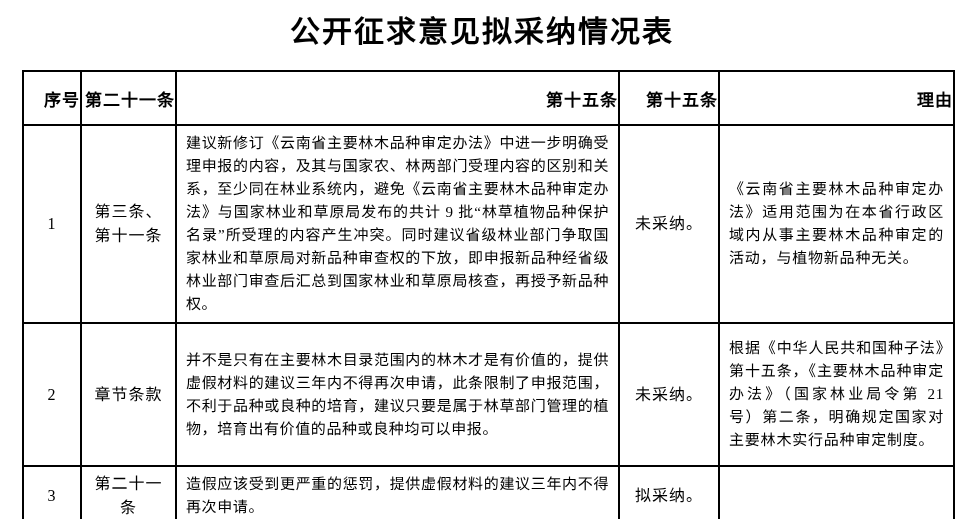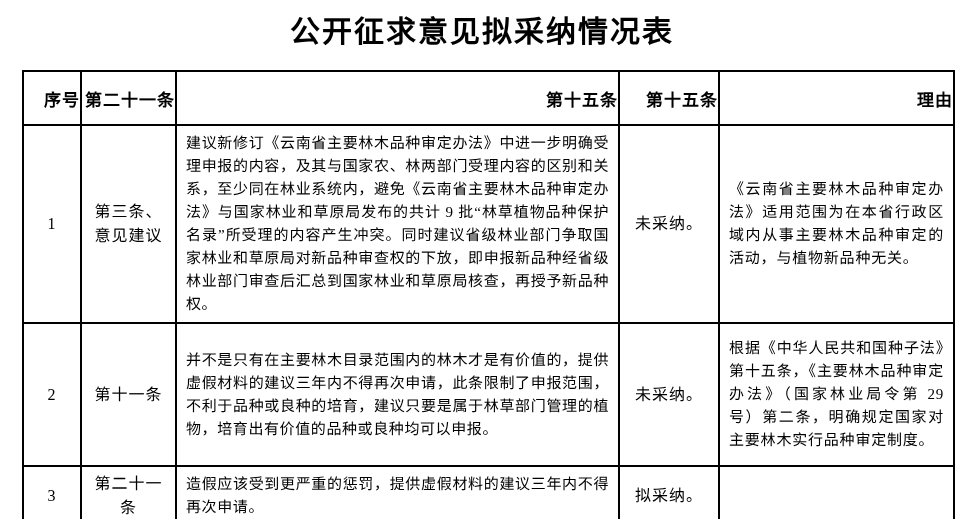--- a/index.html
+++ b/index.html
@@ -107,31 +107,31 @@
         <th>序号</th>
         <th>第二十一条</th>
         <th>第十五条</th>
         <th>第十五条</th>
         <th>理由</th>
       </tr>
     </thead>
     <tbody>
       <tr class="row-1">
         <td class="center-cell">1</td>
-        <td class="center-cell">第三条、意见建议</td>
+        <td class="center-cell">第三条、第十一条</td>
         <td class="text-cell">建议新修订《云南省主要林木品种审定办法》中进一步明确受理申报的内容，及其与国家农、林两部门受理内容的区别和关系，至少同在林业系统内，避免《云南省主要林木品种审定办法》与国家林业和草原局发布的共计 9 批“林草植物品种保护名录”所受理的内容产生冲突。同时建议省级林业部门争取国家林业和草原局对新品种审查权的下放，即申报新品种经省级林业部门审查后汇总到国家林业和草原局核查，再授予新品种权。</td>
         <td class="center-cell">未采纳。</td>
         <td class="reason-cell">《云南省主要林木品种审定办法》适用范围为在本省行政区域内从事主要林木品种审定的活动，与植物新品种无关。</td>
       </tr>
       <tr class="row-2">
         <td class="center-cell">2</td>
-        <td class="center-cell">第十一条</td>
+        <td class="center-cell">章节条款</td>
         <td class="text-cell">并不是只有在主要林木目录范围内的林木才是有价值的，提供虚假材料的建议三年内不得再次申请，此条限制了申报范围，不利于品种或良种的培育，建议只要是属于林草部门管理的植物，培育出有价值的品种或良种均可以申报。</td>
         <td class="center-cell">未采纳。</td>
-        <td class="reason-cell">根据《中华人民共和国种子法》第十五条，《主要林木品种审定办法》（国家林业局令第 29 号）第二条，明确规定国家对主要林木实行品种审定制度。</td>
+        <td class="reason-cell">根据《中华人民共和国种子法》第十五条，《主要林木品种审定办法》（国家林业局令第 21 号）第二条，明确规定国家对主要林木实行品种审定制度。</td>
       </tr>
       <tr class="row-3">
         <td class="center-cell">3</td>
         <td class="center-cell">第二十一条</td>
         <td class="text-cell">造假应该受到更严重的惩罚，提供虚假材料的建议三年内不得再次申请。</td>
         <td class="center-cell">拟采纳。</td>
         <td class="reason-cell"></td>
       </tr>
     </tbody>
   </table>

